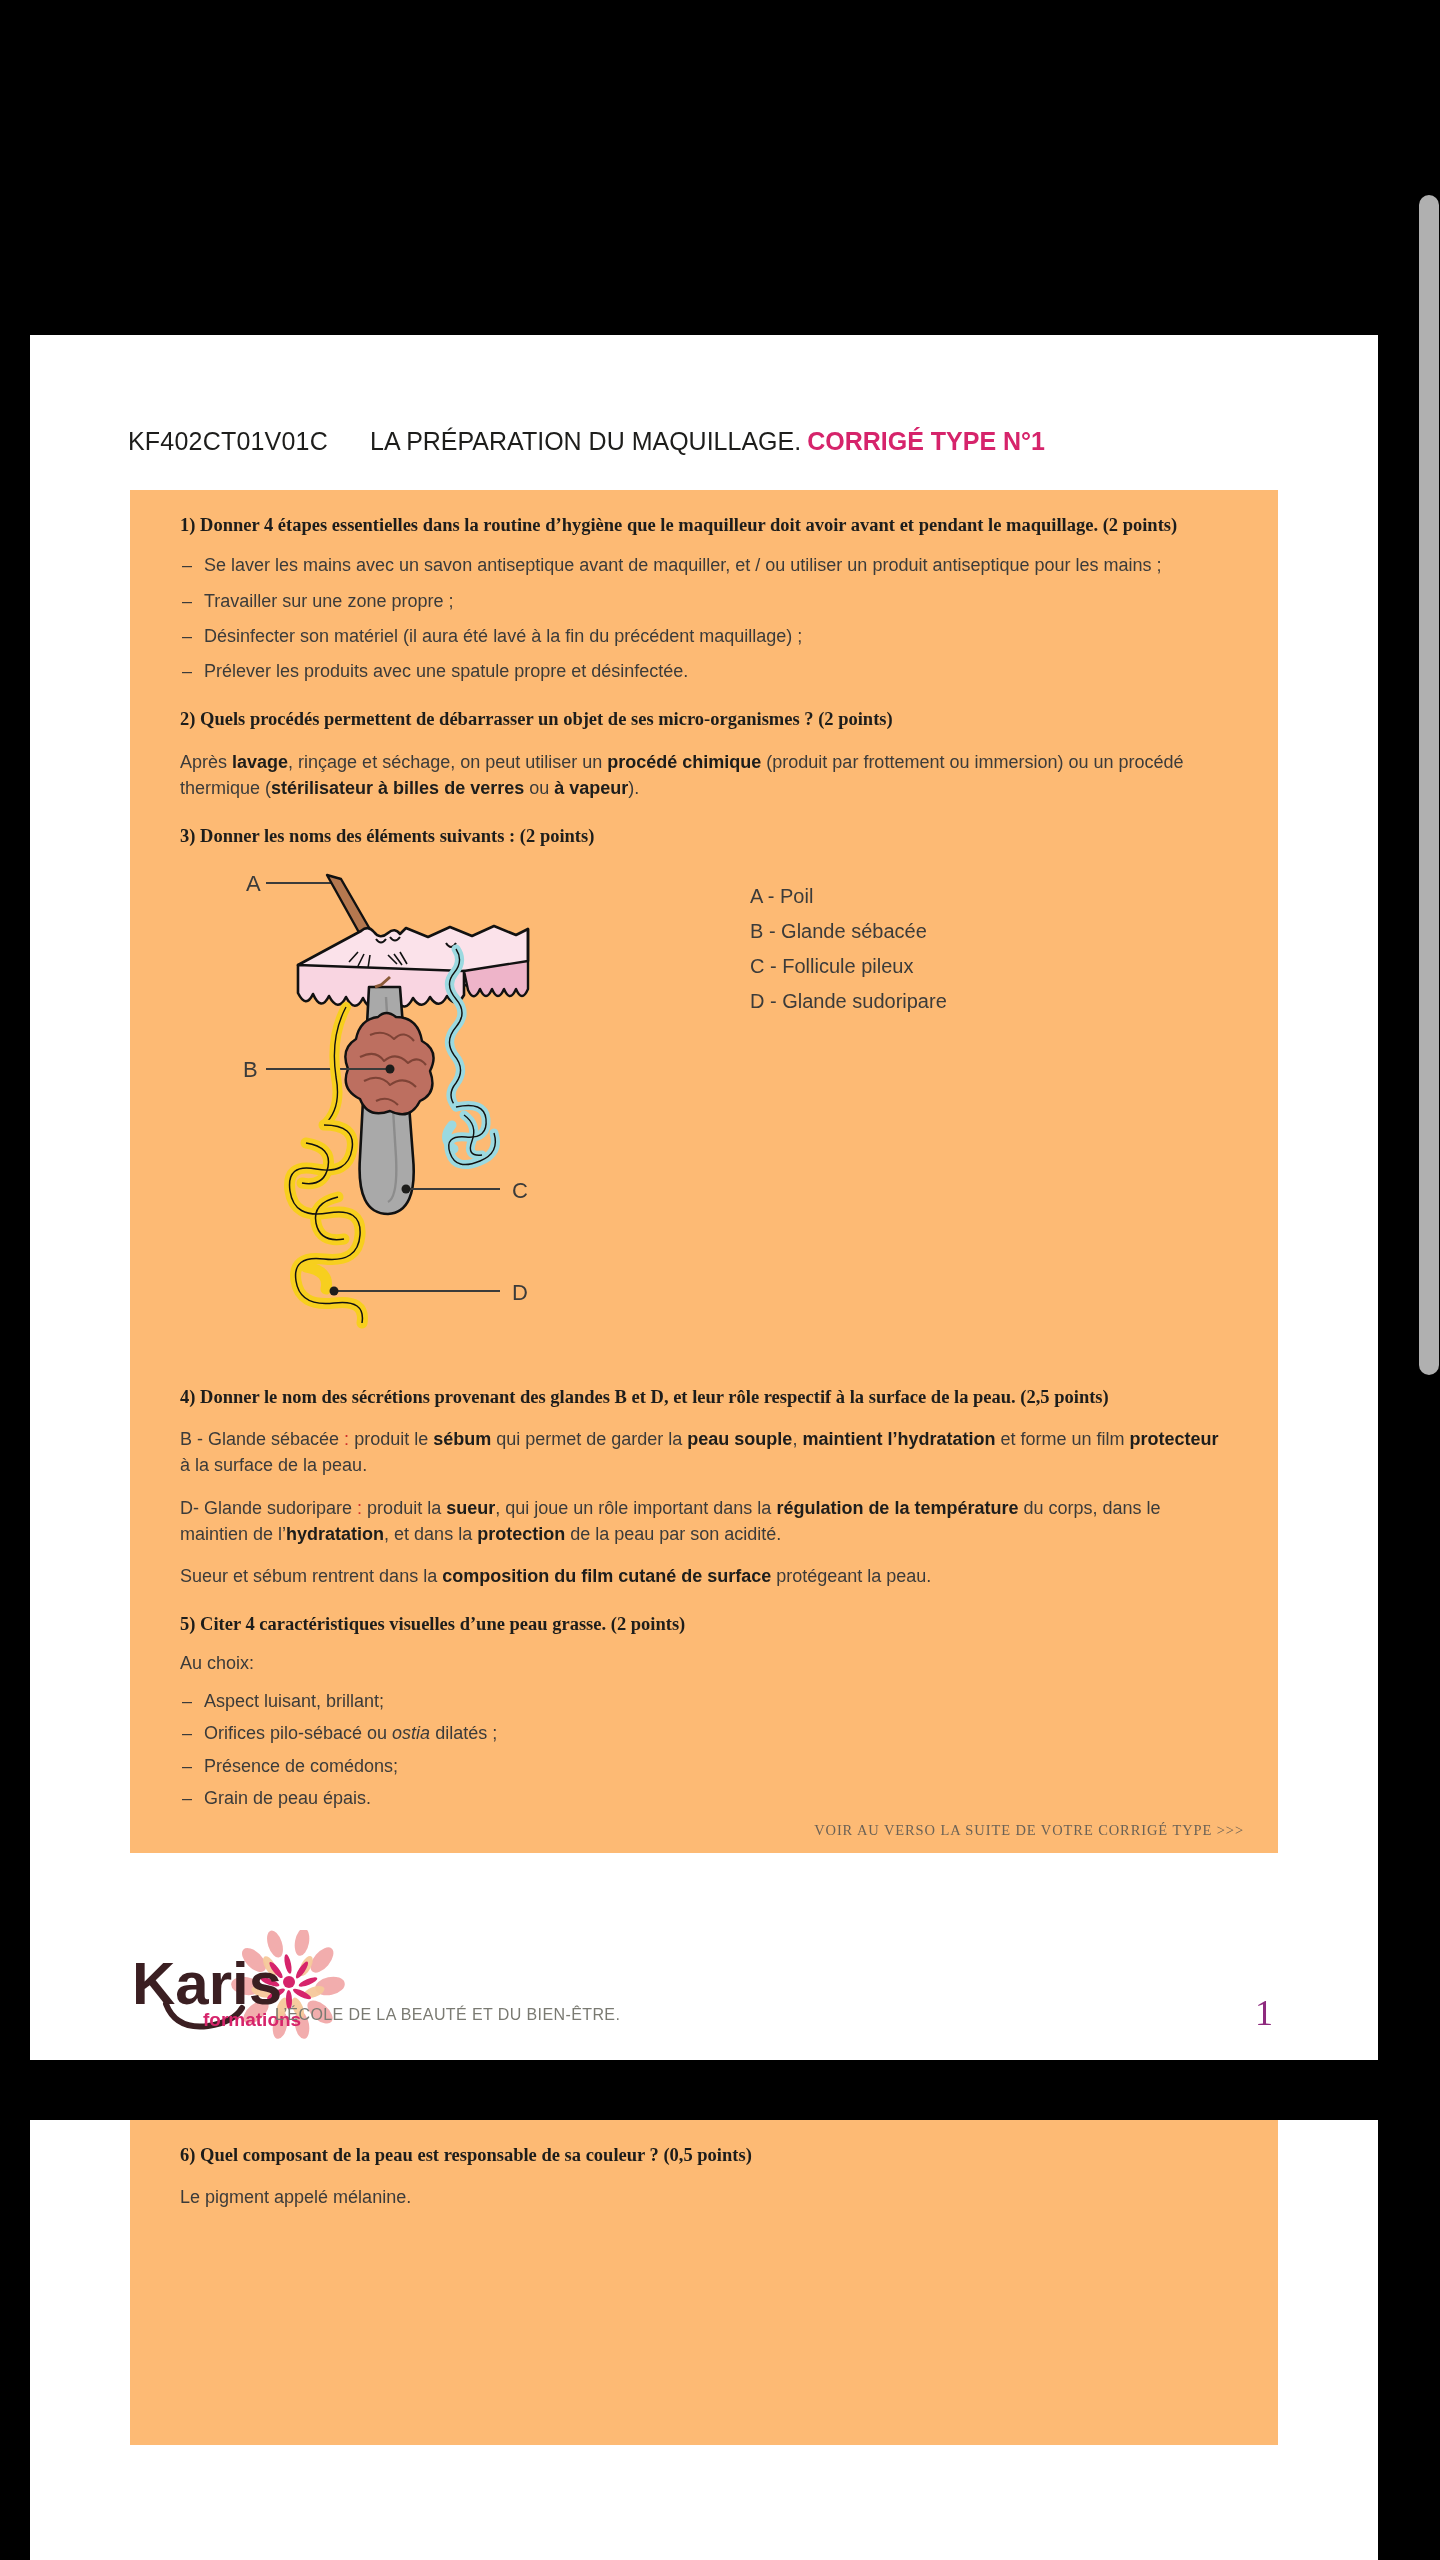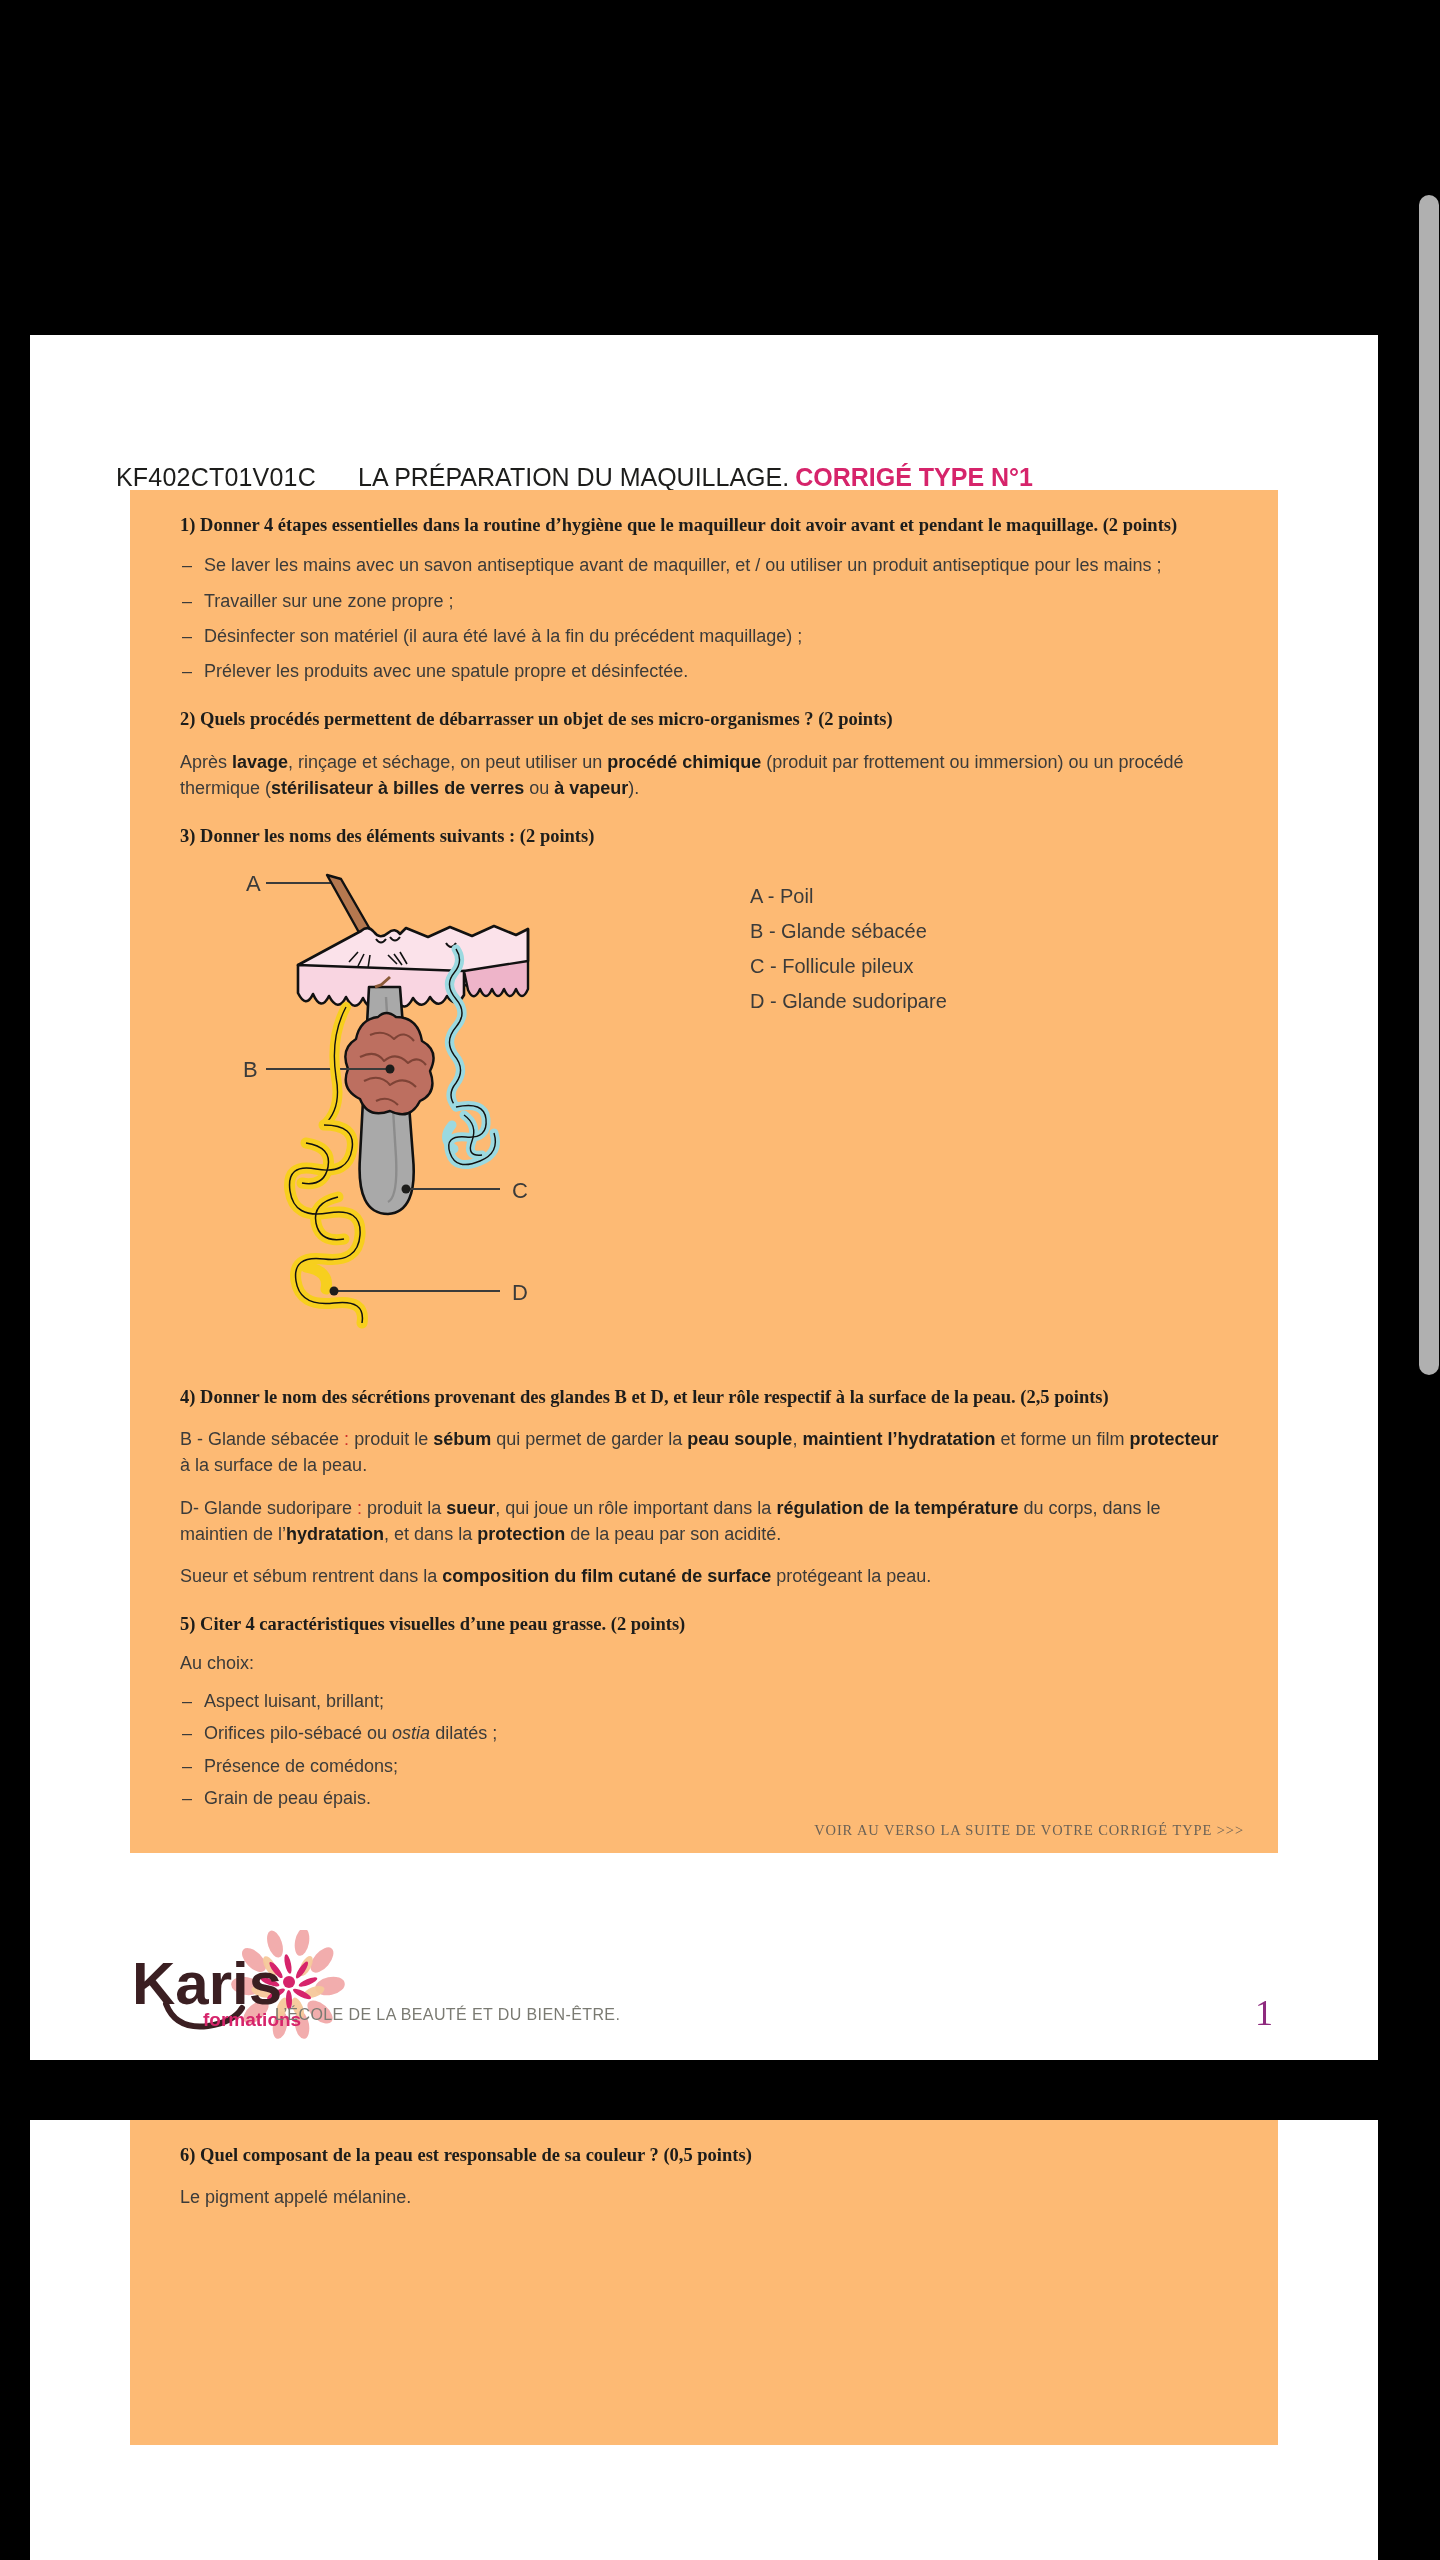--- a/index.html
+++ b/index.html
@@ -48,24 +48,23 @@
   .page-1 { top: 335px;  height: 1725px; }
   .page-2 { top: 2120px; height: 440px; }
 
   
   .page-inner { position: relative; width: 100%; height: 100%; }
 
   
   .doc-header {
     position: absolute;
     top: 92px;
-    left: 38px;
+    left: 50px;
     right: 50px;
     height: 40px;
-    margin-top: 36px;
   }
   .doc-code {
     position: absolute;
     left: 48px;
     top: 0;
     font-size: 25px;
     letter-spacing: 0.2px;
     color: #1d1d1b;
     font-family: "Liberation Sans", sans-serif;
   }

